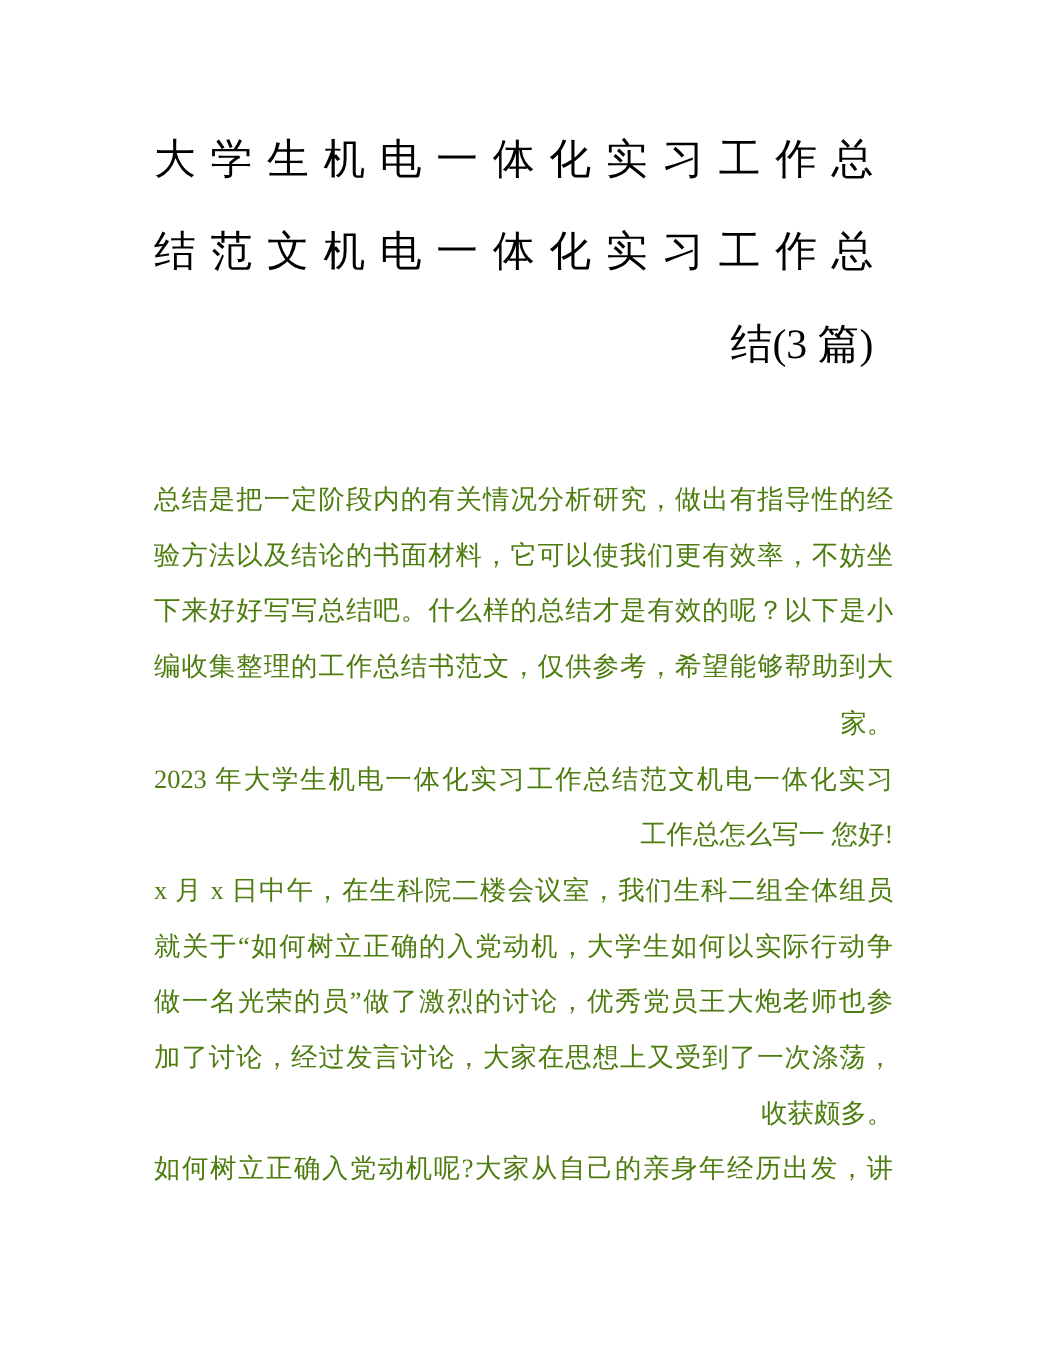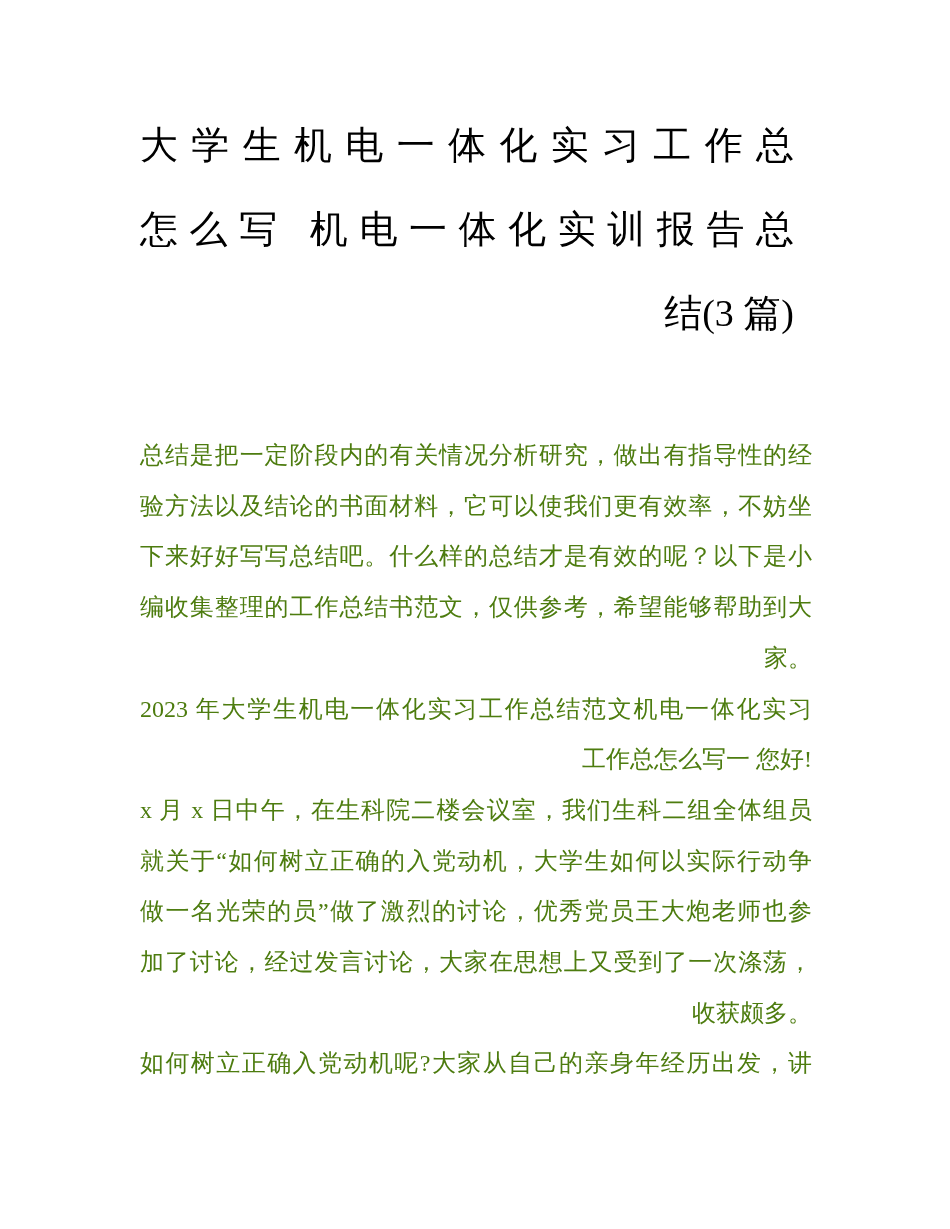--- a/index.html
+++ b/index.html
@@ -49,21 +49,21 @@
     text-align: right;
   }
 </style>
 </head>
 <body>
 
 <div class="page">
 
   <h1 class="doc-title">
     <div class="line just">大学生机电一体化实习工作总</div>
-    <div class="line just">怎么写 机电一体化实训报告总</div>
+    <div class="line just">结范文机电一体化实习工作总</div>
     <div class="line short">结(3 篇)</div>
   </h1>
 
   <div class="doc-body">
     <div class="line just">总结是把一定阶段内的有关情况分析研究，做出有指导性的经</div>
     <div class="line just">验方法以及结论的书面材料，它可以使我们更有效率，不妨坐</div>
     <div class="line just">下来好好写写总结吧。什么样的总结才是有效的呢？以下是小</div>
     <div class="line just">编收集整理的工作总结书范文，仅供参考，希望能够帮助到大</div>
     <div class="line short">家。</div>
     <div class="line just">2023 年大学生机电一体化实习工作总结范文机电一体化实习</div>

